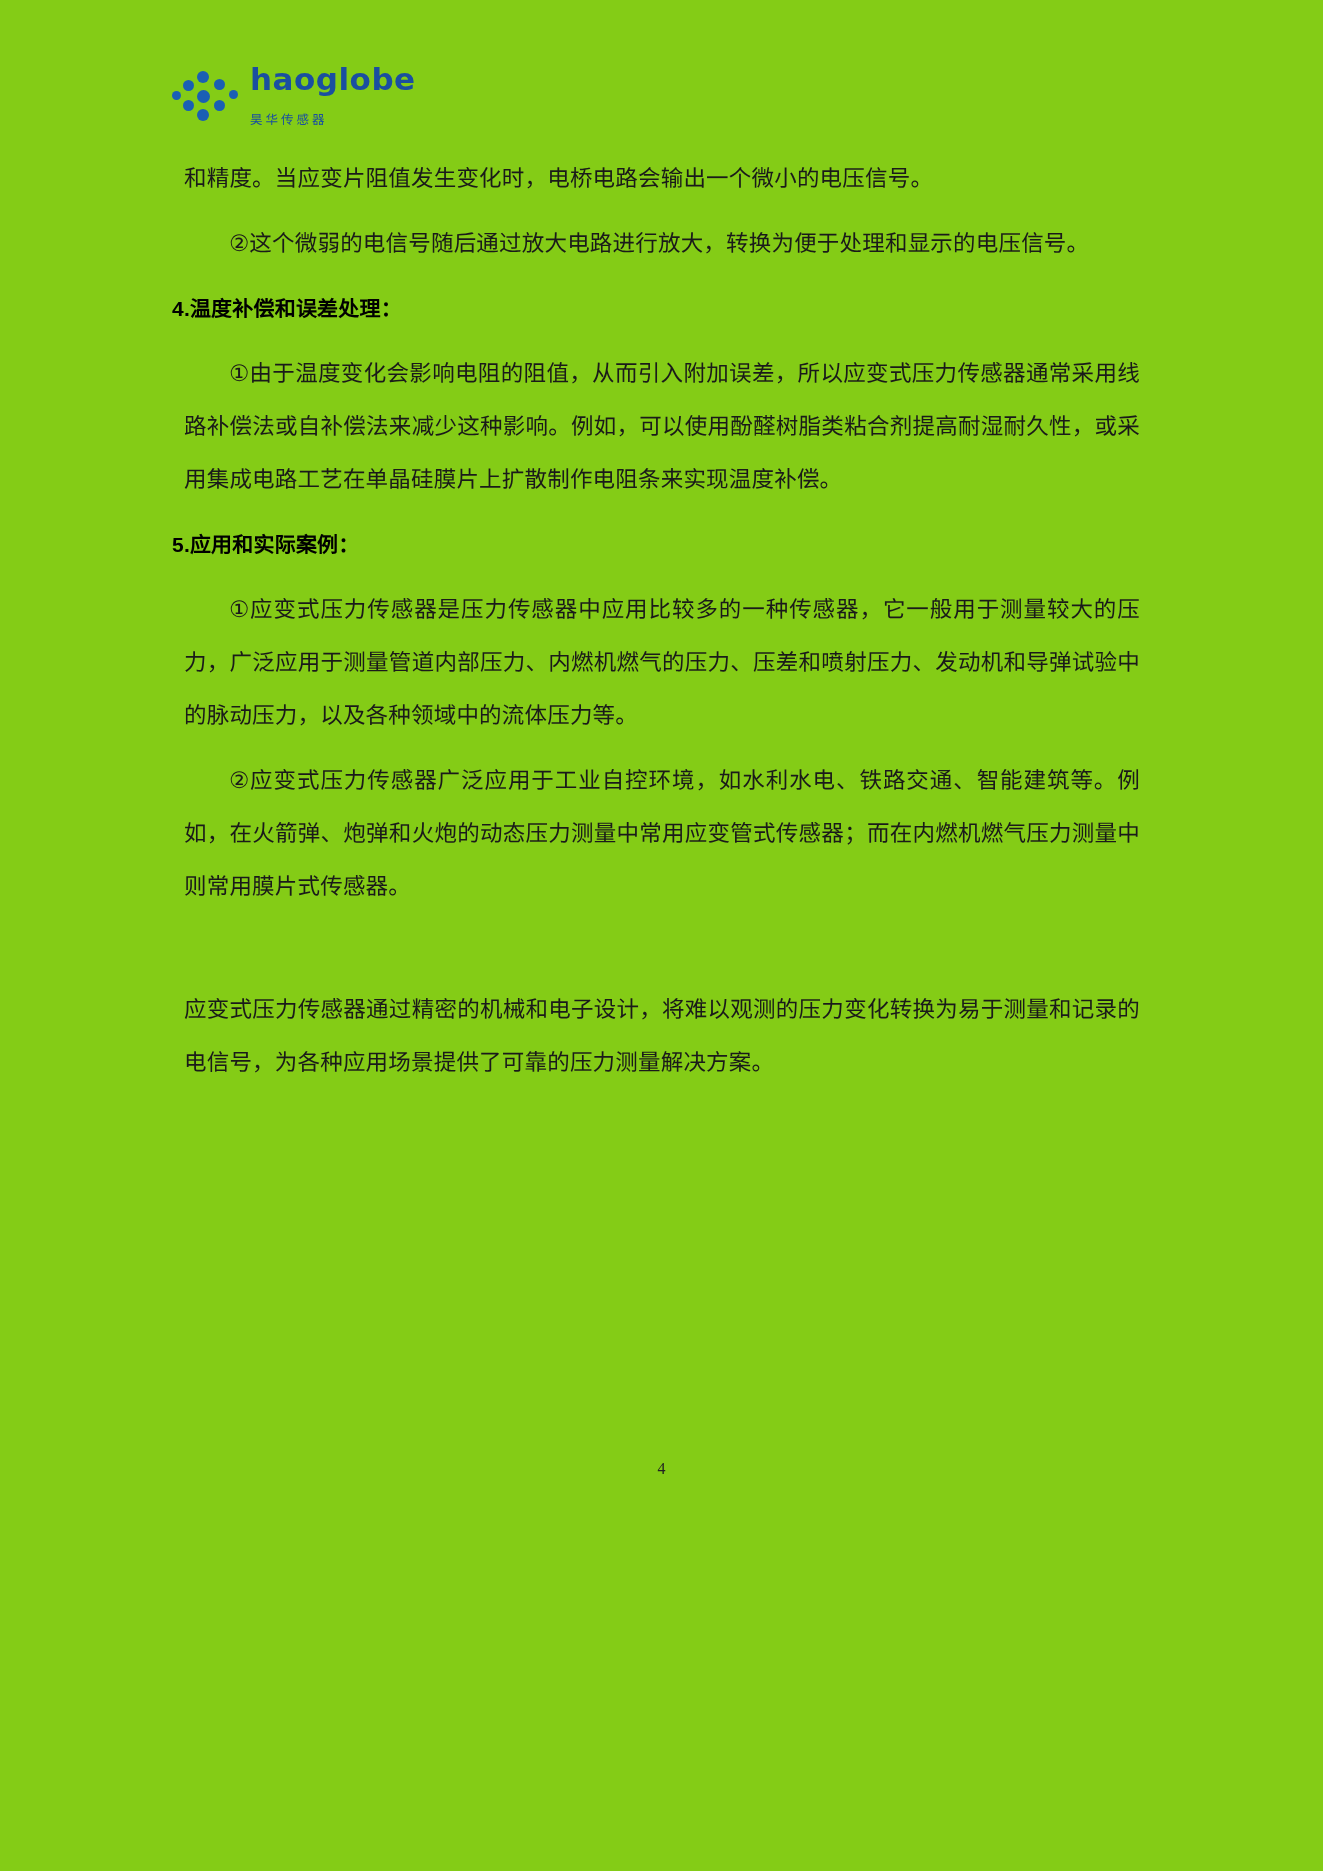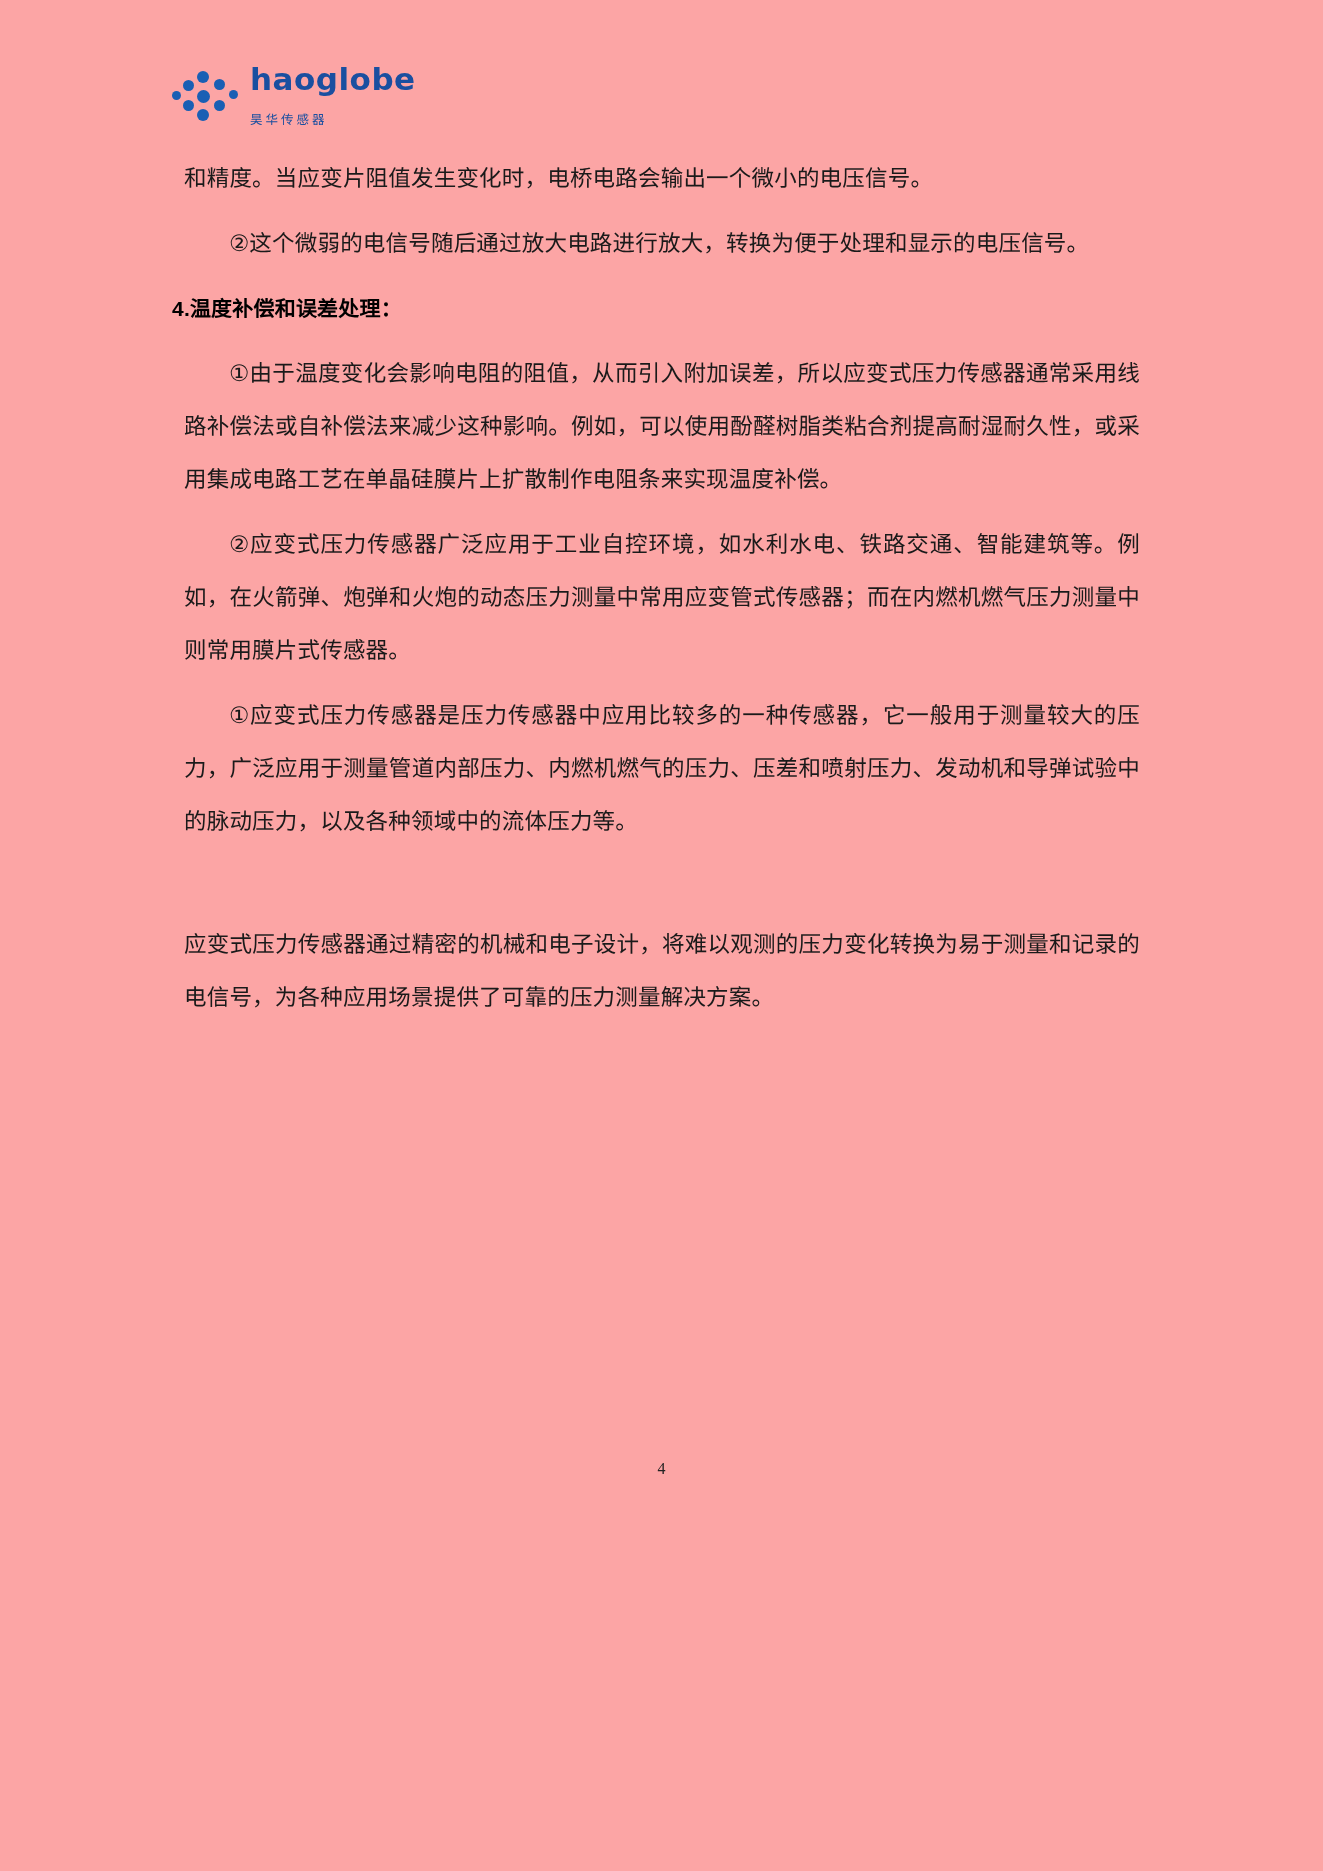--- a/index.html
+++ b/index.html
@@ -13,21 +13,21 @@
     height: 1871px;
     font-family: "Liberation Sans", "DejaVu Sans", sans-serif;
     color: #000000;
     position: relative;
     overflow: hidden;
   }
   .page {
     position: relative;
     width: 1323px;
     height: 1871px;
-    background: #fca5a5;
+    background: #84cc16;
     box-sizing: border-box;
     padding: 0;
   }
   .content {
     position: absolute;
     left: 172px;
     top: 60px;
     width: 980px;
   }
 
@@ -127,22 +127,23 @@
         <div class="logo-sub">昊华传感器</div>
       </div>
     </div>
 
     <p class="para">和精度。当应变片阻值发生变化时，电桥电路会输出一个微小的电压信号。</p>
     <p class="para indent">②这个微弱的电信号随后通过放大电路进行放大，转换为便于处理和显示的电压信号。</p>
 
     <p class="heading">4.温度补偿和误差处理：</p>
     <p class="para indent">①由于温度变化会影响电阻的阻值，从而引入附加误差，所以应变式压力传感器通常采用线路补偿法或自补偿法来减少这种影响。例如，可以使用酚醛树脂类粘合剂提高耐湿耐久性，或采用集成电路工艺在单晶硅膜片上扩散制作电阻条来实现温度补偿。</p>
 
+    <p class="heading">5.应用和实际案例：</p>
+    <p class="para indent">①应变式压力传感器是压力传感器中应用比较多的一种传感器，它一般用于测量较大的压力，广泛应用于测量管道内部压力、内燃机燃气的压力、压差和喷射压力、发动机和导弹试验中的脉动压力，以及各种领域中的流体压力等。</p>
     <p class="para indent">②应变式压力传感器广泛应用于工业自控环境，如水利水电、铁路交通、智能建筑等。例如，在火箭弹、炮弹和火炮的动态压力测量中常用应变管式传感器；而在内燃机燃气压力测量中则常用膜片式传感器。</p>
-    <p class="para indent">①应变式压力传感器是压力传感器中应用比较多的一种传感器，它一般用于测量较大的压力，广泛应用于测量管道内部压力、内燃机燃气的压力、压差和喷射压力、发动机和导弹试验中的脉动压力，以及各种领域中的流体压力等。</p>
 
     <div class="spacer-md"></div>
 
     <p class="para">应变式压力传感器通过精密的机械和电子设计，将难以观测的压力变化转换为易于测量和记录的电信号，为各种应用场景提供了可靠的压力测量解决方案。</p>
   </div>
 
   <div class="page-number">4</div>
 </div>
 
 </body></html>

